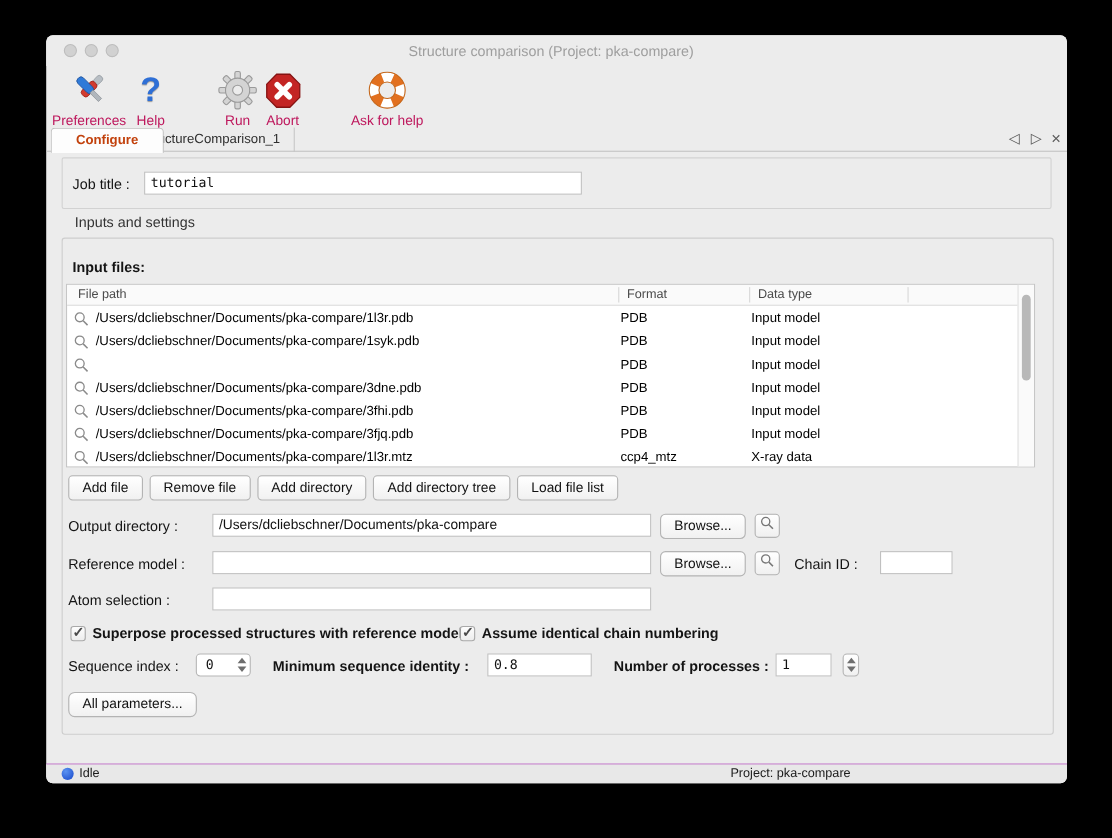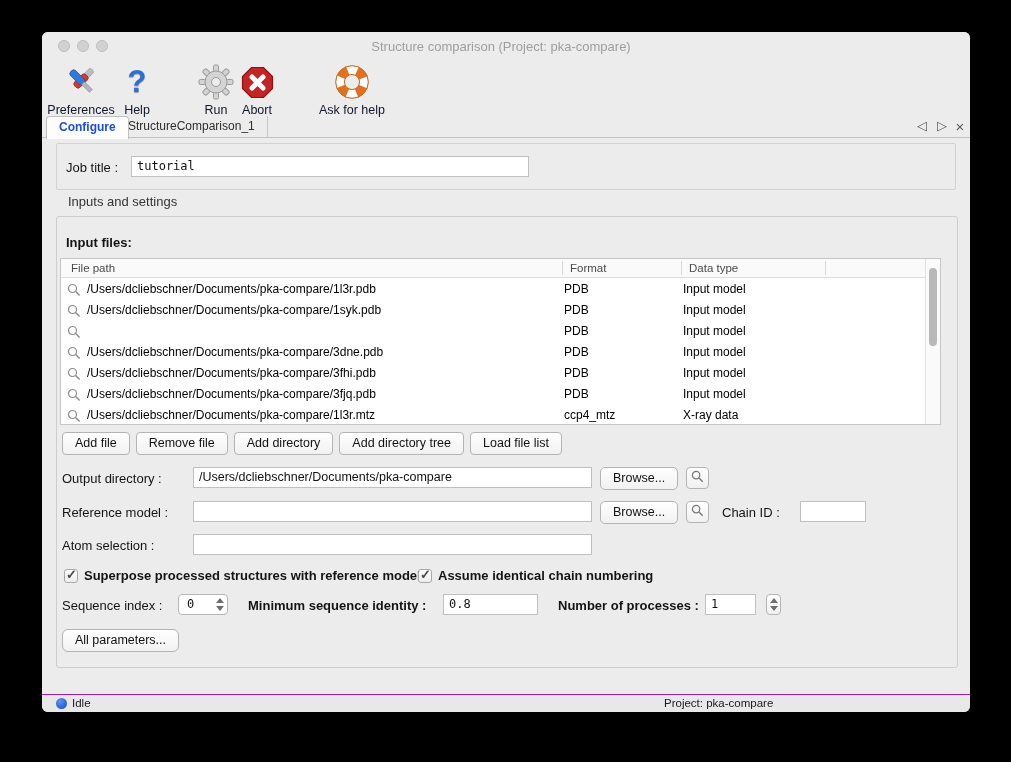--- a/index.html
+++ b/index.html
@@ -6,25 +6,25 @@
     font-family:"Liberation Sans",sans-serif;-webkit-font-smoothing:antialiased;}
   .window{position:absolute;left:42px;top:32px;width:928px;height:680px;background:#ececec;
     border-radius:6px;box-shadow:0 10px 30px rgba(0,0,0,.6);}
   
   .titlebar{position:absolute;left:0;top:0;right:0;height:28px;background:#ececec;border-radius:6px 6px 0 0;}
   .tdot{position:absolute;top:8px;width:12px;height:12px;border-radius:50%;background:#d1d1d1;border:1px solid #bdbdbd;box-sizing:border-box;}
   .wtitle{position:absolute;left:0;right:10px;top:0;height:28px;line-height:30px;text-align:center;color:#9e9e9e;font-size:13px;}
   
   .toolitem{position:absolute;top:30px;width:100px;text-align:center;}
   .toolitem .icon{height:40px;display:flex;align-items:center;justify-content:center;}
-  .toolitem .tlabel{font-size:12.5px;color:#0f172a;margin-top:1px;white-space:nowrap;}
+  .toolitem .tlabel{font-size:12.5px;color:#be185d;margin-top:1px;white-space:nowrap;}
   .qmark{font-size:31px;font-weight:bold;color:#2e6fd6;text-shadow:0 1px 1px rgba(0,0,0,.35);line-height:36px;}
   
   .tabbar{position:absolute;left:0;top:84px;width:100%;height:22px;border-bottom:1px solid #c2c2c2;box-sizing:border-box;}
-  .tab-active{position:absolute;left:4px;top:0;height:22px;padding:0 12px;background:#fdfdfd;border:1px solid #bfbfbf;border-bottom:none;border-radius:4px 4px 0 0;font-size:12px;font-weight:bold;line-height:21px;color:#1d4ed8;z-index:2;}
+  .tab-active{position:absolute;left:4px;top:0;height:22px;padding:0 22px;background:#fdfdfd;border:1px solid #bfbfbf;border-bottom:none;border-radius:4px 4px 0 0;font-size:12px;font-weight:bold;line-height:21px;color:#c2410c;z-index:2;}
   .tab-inactive{position:absolute;left:74px;top:0;height:22px;padding:0 12px;font-size:12px;line-height:21px;color:#2e2e2e;border-right:1px solid #c6c6c6;}
   .tabnav{position:absolute;top:2px;font-size:13px;color:#5a5a5a;width:16px;text-align:center;cursor:default;}
   
   .jobpanel{position:absolute;left:14px;top:111px;width:900px;height:47px;border:1px solid #d2d2d2;border-radius:2px;box-sizing:border-box;}
   .label{position:absolute;font-size:13px;color:#141414;white-space:nowrap;}
   .blabel{font-weight:bold;}
   .tfield{position:absolute;background:#fff;border:1px solid #c0c0c0;box-sizing:border-box;font-family:"DejaVu Sans Mono",monospace;font-size:12px;color:#111;padding:0 5px;line-height:19px;white-space:nowrap;overflow:hidden;}
   .tfield-sans{font-family:"Liberation Sans",sans-serif;font-size:12.5px;}
   
   .groupbox{position:absolute;left:14px;top:184px;width:902px;height:452px;border:1px solid #cdcdcd;border-radius:3px;box-sizing:border-box;}

